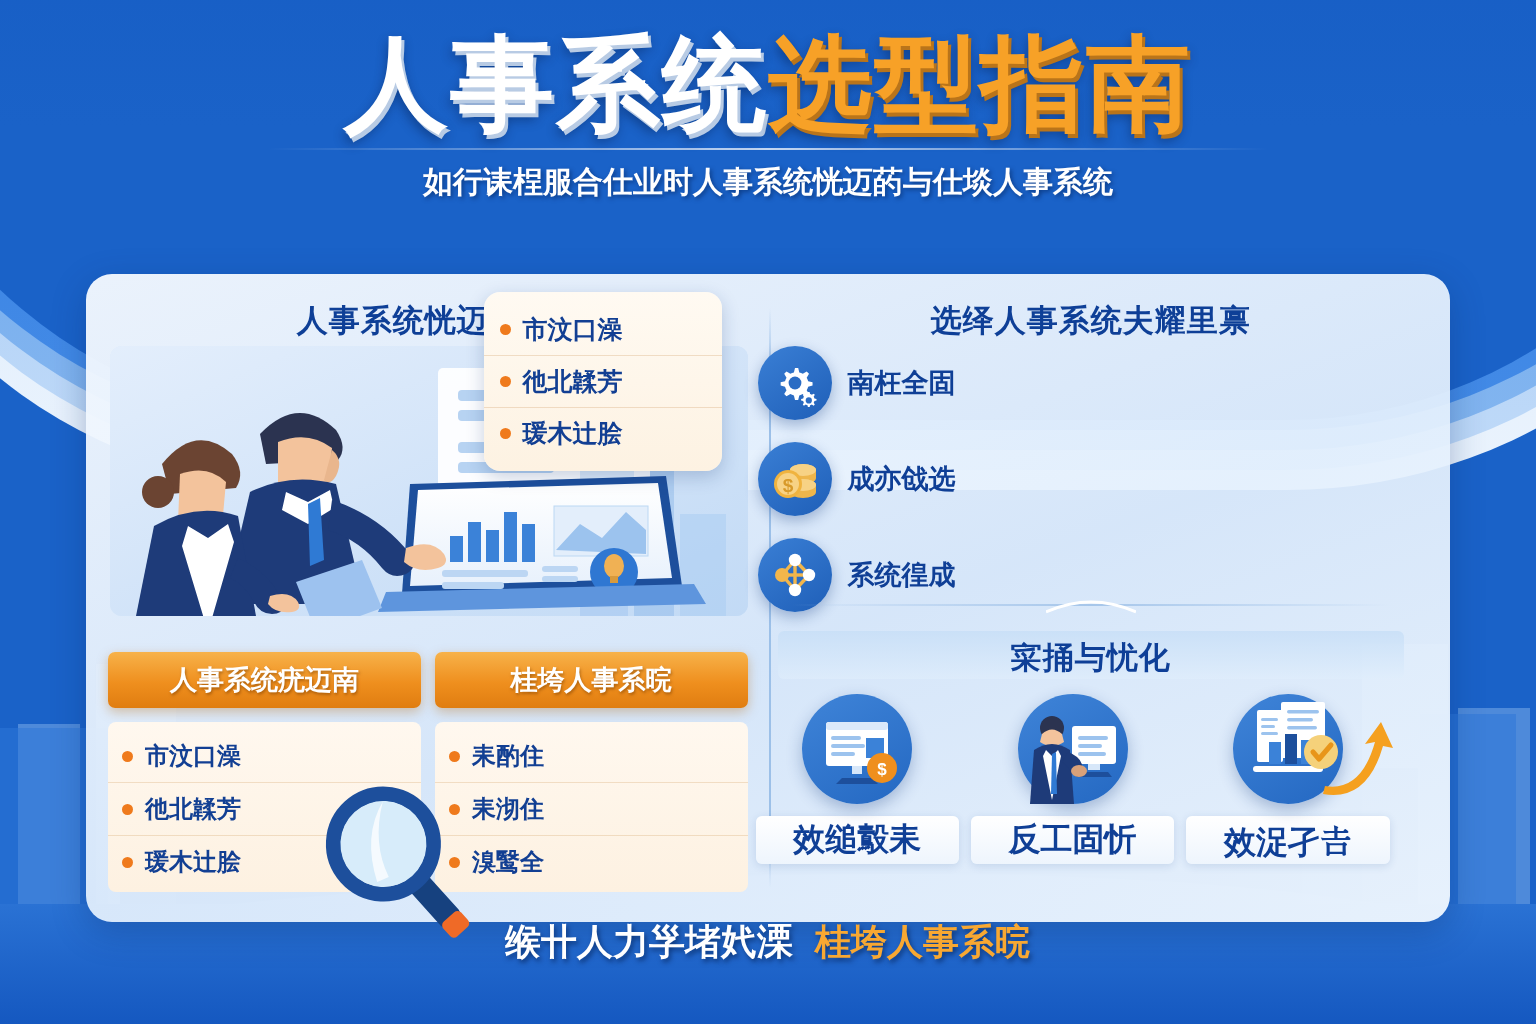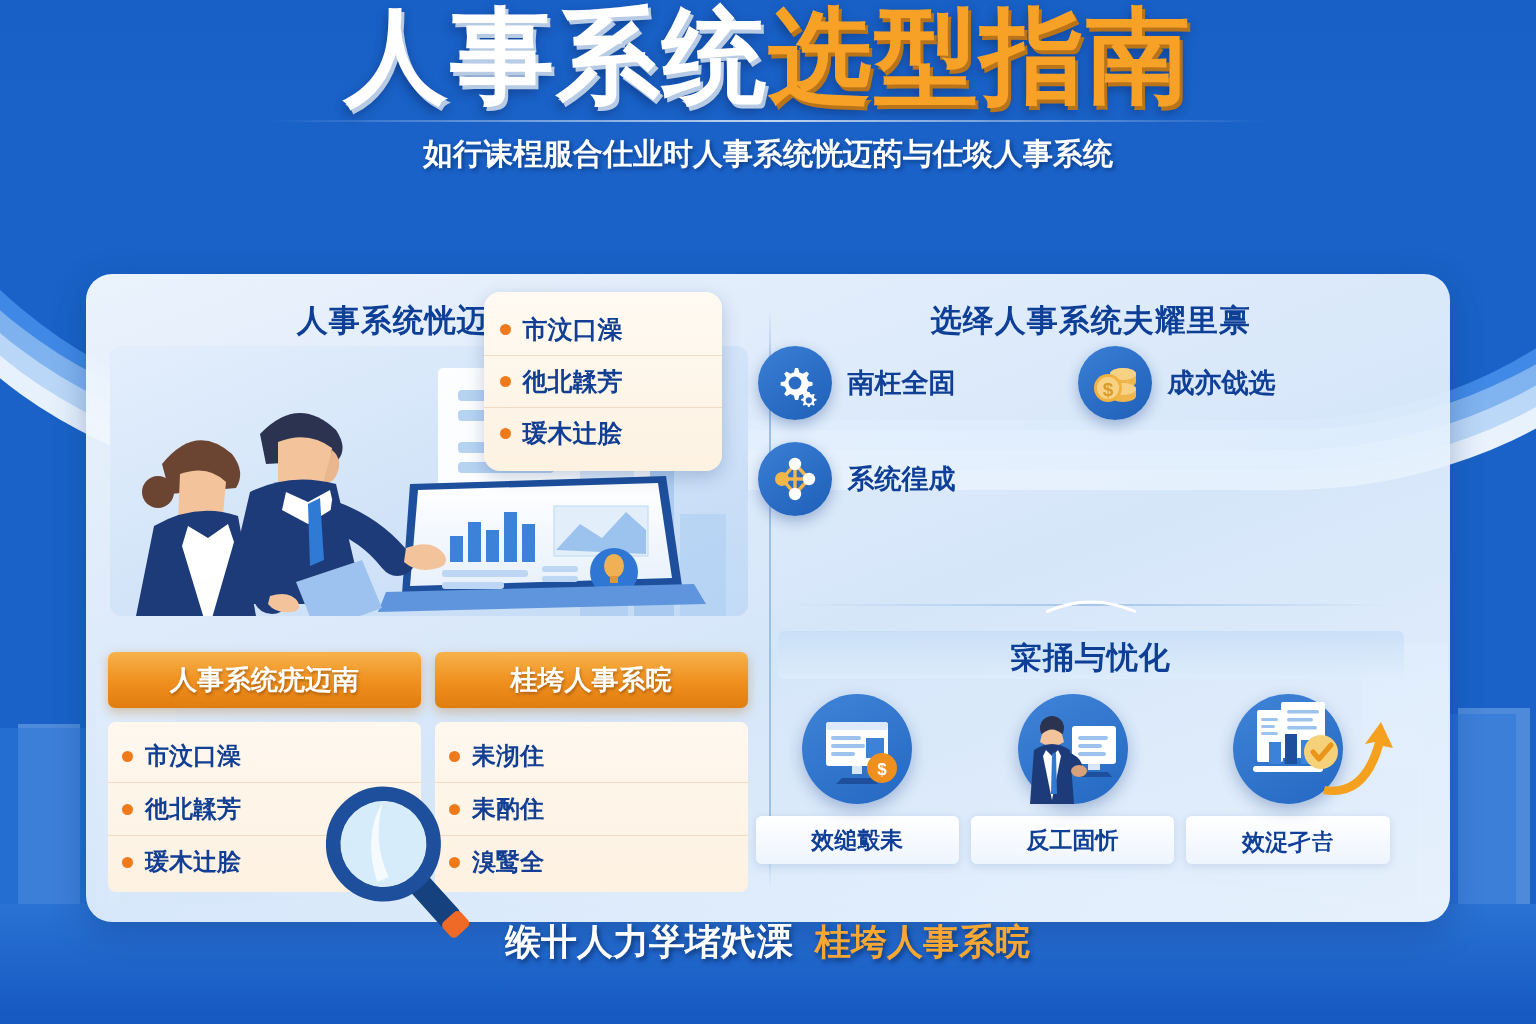--- a/index.html
+++ b/index.html
@@ -25,21 +25,21 @@
               background:linear-gradient(180deg,#4b8ae0 0%,#2f75d6 100%); opacity:.55;
               border-radius:60% 40% 0 0 / 100% 100% 0 0; }
 
   
   .bld { position:absolute; bottom:60px; background:#2d77d8; opacity:.55; }
   .bld.lite { background:#8fbdf0; opacity:.45; }
   .bld.dark { background:#1e62c6; opacity:.75; }
 
   
   #header { position:absolute; top:0; left:0; right:0; height:240px; text-align:center; z-index:5; }
-  #title { font-size:104px; font-weight:bold; line-height:1.08; letter-spacing:2px;
+  #title { margin-top:28px; font-size:104px; font-weight:bold; line-height:1.08; letter-spacing:2px;
            white-space:nowrap; }
   #title .a { color:#ffffff; text-shadow:3px 4px 0 #b8cbe4, 0 6px 12px rgba(0,20,60,.45); }
   #title .b { color:#f7a127; text-shadow:3px 4px 0 #b9741a, 0 6px 12px rgba(0,20,60,.45); }
   #titlerule { width:1000px; height:2px; margin:8px auto 0;
                background:linear-gradient(90deg,rgba(255,255,255,0),rgba(255,255,255,.75),rgba(255,255,255,0)); }
   #subtitle { margin-top:12px; font-size:30px; font-weight:bold; color:#ffffff; white-space:nowrap;
               text-shadow:2px 2px 4px rgba(0,30,80,.55); }
 
   
   #board { position:absolute; left:86px; top:274px; width:1364px; height:648px;
@@ -83,21 +83,21 @@
   .lists { position:absolute; left:22px; top:448px; width:640px; height:170px; display:flex; gap:14px; }
   .lcol { flex:1; background:linear-gradient(180deg,#fff8ef,#fdf1e1); border-radius:8px;
           padding:8px 0; }
   .lcol .b-row { display:flex; align-items:center; gap:12px; padding:10px 14px;
                  border-bottom:1px solid rgba(216,168,112,.32); }
   .lcol .b-row:last-child { border-bottom:none; }
   .lcol .b-txt { font-size:24px; }
 
   
   .feat-grid { position:absolute; left:26px; top:72px; width:630px;
-               display:grid; grid-template-columns:1fr 1fr; row-gap:22px; column-gap:10px; }
+               display:grid; grid-template-columns:1fr; row-gap:22px; column-gap:10px; }
   .feat { display:flex; align-items:center; gap:16px; }
   .fcircle { width:74px; height:74px; border-radius:50%;
              background:linear-gradient(145deg,#3a7fd5,#1f5fb8);
              box-shadow:0 5px 14px rgba(20,60,130,.33);
              display:flex; align-items:center; justify-content:center; flex:0 0 74px; }
   .flabel { font-size:27px; font-weight:bold; color:#0f3f96; white-space:nowrap; }
 
   .sep { position:absolute; left:60px; right:60px; top:330px; height:2px;
          background:linear-gradient(90deg,rgba(160,195,235,0),#a6c6ea,rgba(160,195,235,0)); }
   .sep-notch { position:absolute; left:50%; top:322px; transform:translateX(-50%);
@@ -111,21 +111,21 @@
   .tri-grid { position:absolute; left:24px; top:420px; width:634px; display:flex; gap:12px; }
   .tri { flex:1; display:flex; flex-direction:column; align-items:center; }
   .tcircle { width:110px; height:110px; border-radius:50%;
              background:linear-gradient(150deg,#3f84d8,#2468c2);
              box-shadow:0 6px 16px rgba(20,60,130,.3);
              position:relative; overflow:visible; }
   .tcap { margin-top:12px; width:100%; height:48px; border-radius:6px;
           background:linear-gradient(180deg,#ffffff,#eef5fd);
           box-shadow:0 2px 8px rgba(30,70,140,.14);
           display:flex; align-items:center; justify-content:center; }
-  .tcap span { font-size:23px; font-weight:bold; color:#0f3f96; white-space:nowrap; }
+  .tcap span { font-size:32px; font-weight:bold; color:#0f3f96; white-space:nowrap; }
 
   
   #banner { position:absolute; left:0; right:0; bottom:44px; height:62px; z-index:8;
             display:flex; align-items:flex-start; justify-content:center; gap:22px; }
   #banner .bw { font-size:36px; font-weight:bold; color:#ffffff; white-space:nowrap;
                 text-shadow:2px 3px 5px rgba(0,25,70,.6); }
   #banner .bo { font-size:36px; font-weight:bold; color:#f8a832; white-space:nowrap;
                 text-shadow:2px 3px 5px rgba(0,25,70,.6); }
 </style>
 </head>
@@ -282,25 +282,25 @@
           <span class="b-txt">彵𧼭北韖芳</span>
         </div>
         <div class="b-row">
           <span class="dot"></span>
           <span class="b-txt">瑗木辻脍</span>
         </div>
       </div>
       <div class="lcol">
         <div class="b-row">
           <span class="dot"></span>
+          <span class="b-txt">耒酌住</span>
+        </div>
+        <div class="b-row">
+          <span class="dot"></span>
           <span class="b-txt">耒沏住</span>
-        </div>
-        <div class="b-row">
-          <span class="dot"></span>
-          <span class="b-txt">耒酌住</span>
         </div>
         <div class="b-row">
           <span class="dot"></span>
           <span class="b-txt">溴鹥𢶓全</span>
         </div>
       </div>
     </div>
   </div>
 
   <div id="divider"></div>

